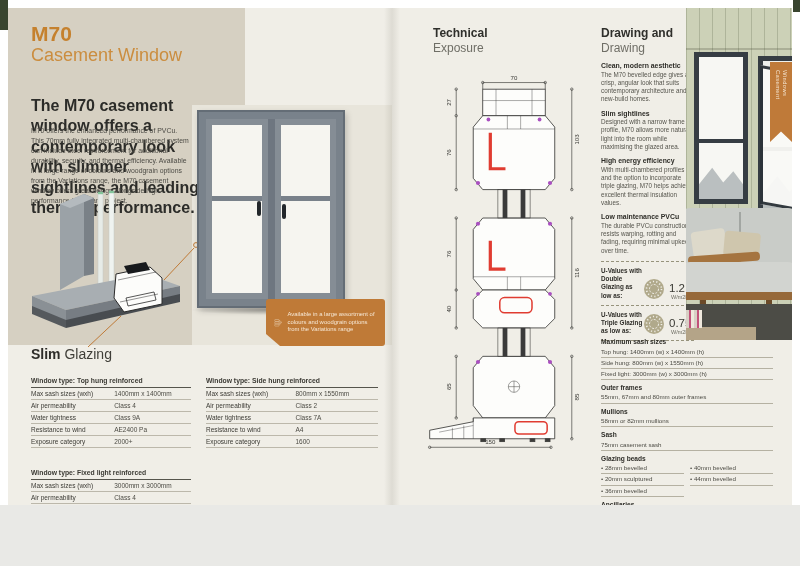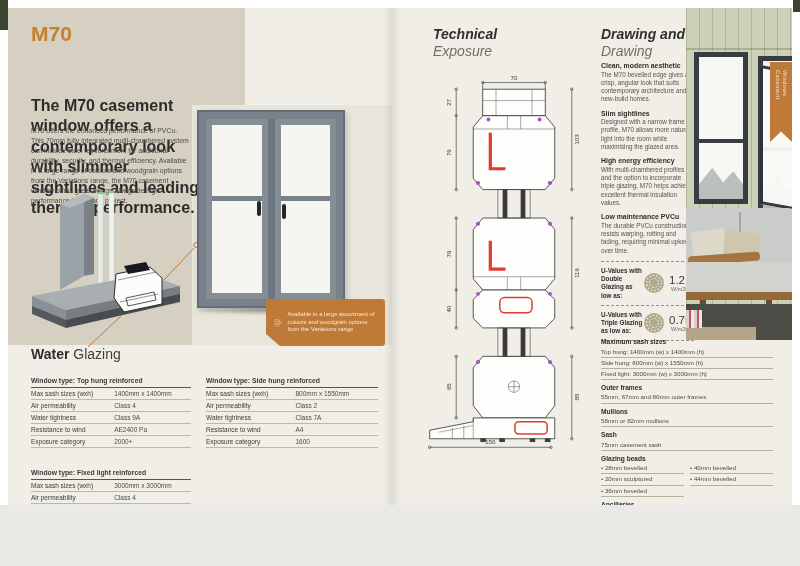--- a/index.html
+++ b/index.html
@@ -35,29 +35,29 @@
   .tr-head b{font-weight:bold;}
   .tr-head span{font-weight:normal;color:#3f3e38;}
   .ttable{position:absolute;color:#3b3a34;}
   .ttable .thead{font-weight:bold;font-size:6.8px;border-bottom:1.3px solid #55544c;padding:3px 0;}
   .trow{display:flex;font-size:6.5px;border-bottom:1px solid #bcb8ab;padding:2px 0;}
   .trow .tl2{width:52%;}
   .trow .tv{width:48%;color:#4c4b44;}
   .pnum{font-size:7px;color:#55544c;border-bottom:1px solid #8b897d;padding:0 2px 2px;}
 
   
-  .sec-title{font-size:14px;line-height:1.22;font-style:italic;}
+  .sec-title{font-size:12px;line-height:1.22;}
   .sec-title .b1{font-weight:bold;color:#2f2f2b;display:block;}
   .sec-title .b2{color:#6f6e66;display:block;}
 
   
   .feat-col{left:601px;top:62px;width:93px;}
   .feat-item h4{font-size:6.9px;font-weight:bold;color:#2e2d28;margin:0 0 1.5px;}
   .feat-item p{font-size:6.3px;color:#55544c;line-height:1.32;margin:0 0 6px;}
-  .uval{display:flex;align-items:center;border-top:1px dashed #97937c;padding:5px 0 5px;}
+  .uval{display:flex;align-items:flex-end;border-top:1px dashed #97937c;padding:5px 0 5px;}
   .uval.last{border-bottom:1px dashed #97937c;}
   .uval .ulabel{width:42px;font-size:6.3px;font-weight:bold;line-height:1.3;color:#2e2d28;}
   .uval .uvwrap{margin-left:4px;}
   .uv-num{font-size:11.5px;color:#3a3a34;}
   .uv-unit{font-size:5.5px;color:#6b6a60;margin-left:2px;}
 
   
   .spec-col{left:601px;top:338px;width:172px;}
   .spec{margin-bottom:4px;}
   .spec h5{font-size:6.6px;font-weight:bold;color:#2e2d28;margin:0 0 1.5px;}
@@ -125,20 +125,21 @@
 <div class="stage">
   <div class="spread"></div>
   <div class="abs bg-tan"></div>
   <div class="abs bg-backdrop"></div>
   <div class="abs gutter"></div>
   <div class="abs corner tl"></div>
   <div class="abs corner tr"></div>
 
   <div class="abs hero">
     <div class="t1">M70</div>
+    <div class="t2">Casement Window</div>
   </div>
   <div class="abs intro">The M70 casement window offers a contemporary look with slimmer sightlines and leading thermal performance.</div>
   <div class="abs bodytext">M70 offers the enhanced performance of PVCu. This 70mm fully integrated multi-chambered system can include steel reinforcement for additional durability, security, and thermal efficiency. Available in a large range of colours and woodgrain options from the Variations range, the M70 casement window offers great design alongside high performance to suit any project.</div>
 
   <svg class="abs" style="left:26px;top:190px;" width="178" height="164" viewBox="0 0 178 164">
     <polygon points="34,14 58,4 58,86 34,100" fill="#9ba2a7"></polygon>
     <polygon points="58,4 68,8 68,84 58,86" fill="#7a8187"></polygon>
     <polygon points="34,14 58,4 68,8 44,18" fill="#b4babe"></polygon>
     <polygon points="72,2 77,2 77,94 72,97" fill="#e7ece8" stroke="#c2cbc5" stroke-width=".5"></polygon>
     <line x1="72" y1="3" x2="77" y2="3" stroke="#84c59a" stroke-width="2.4"></line>
@@ -178,21 +179,21 @@
         <rect x="2" y="9" width="11" height="5" rx="1"></rect>
         <rect x="2" y="15" width="11" height="5" rx="1"></rect>
         <path d="M13,5 L20,10 L14,17"></path>
         <path d="M13,8 L17,11 L13,15"></path>
       </g>
     </svg>
     <div class="ctext">Available in a large assortment of colours and woodgrain options from the Variations range</div>
   </div>
 
   <div class="abs tr-head">
-    <b>Water</b><span> Glazing</span>
+    <b>Slim</b><span> Glazing</span>
   </div>
 
   <div class="ttable" style="left:31px;top:374px;width:160px;">
     <div class="thead">Window type: Top hung reinforced</div>
     <div class="trow">
         <span class="tl2">Max sash sizes (wxh)</span>
         <span class="tv">1400mm x 1400mm</span>
       </div>
     <div class="trow">
         <span class="tl2">Air permeability</span>

